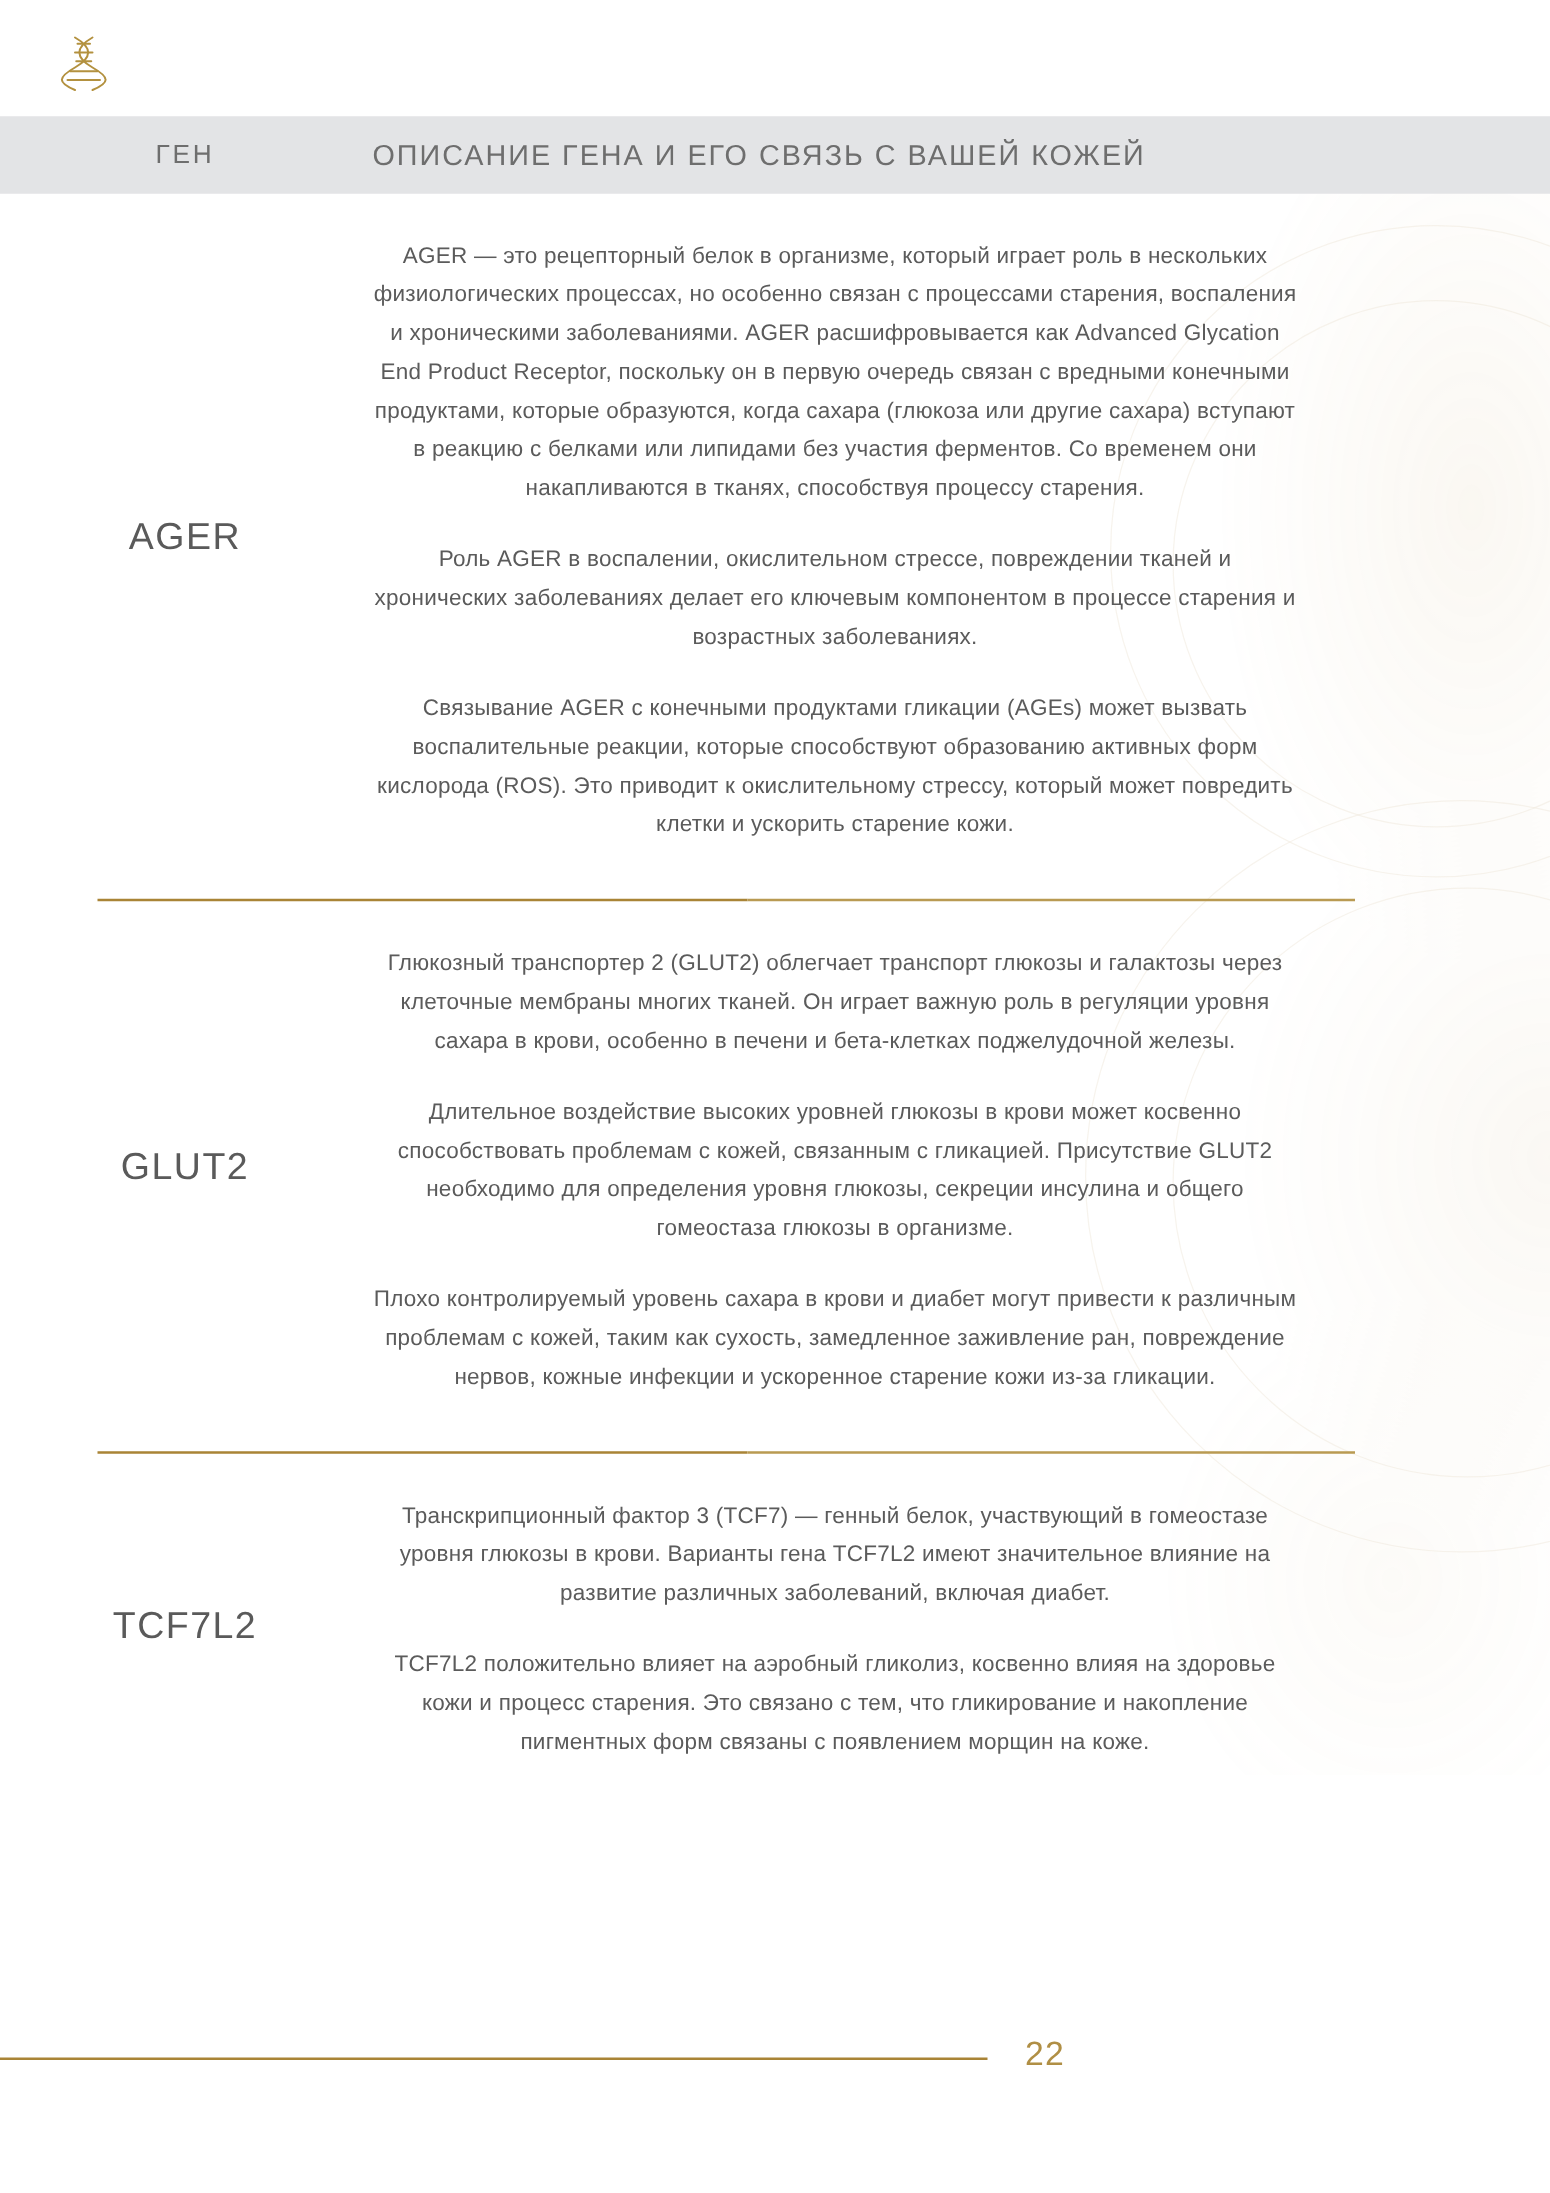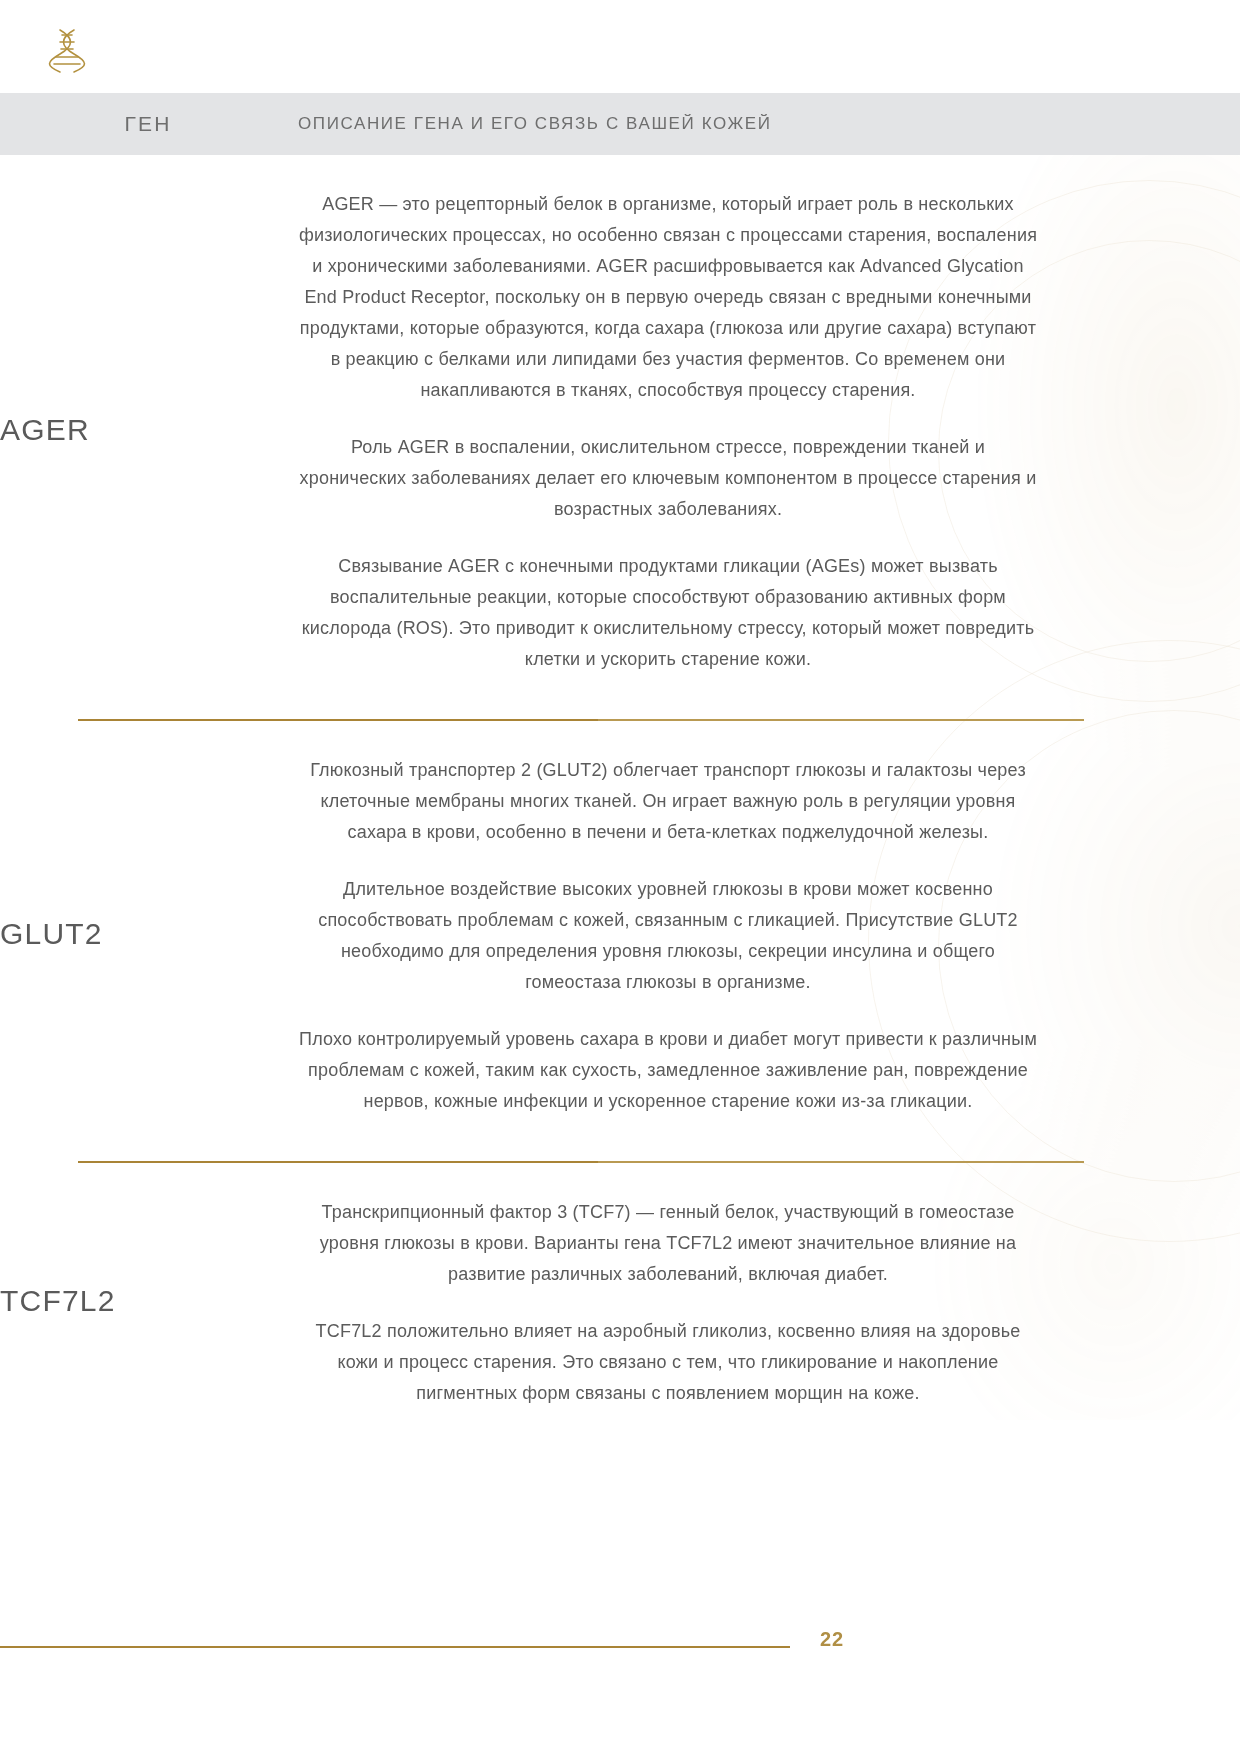--- a/index.html
+++ b/index.html
@@ -71,21 +71,21 @@
   .table-head .col-gene {
     width: 296px;
     text-align: center;
     font-size: 21px;
     letter-spacing: 2.2px;
     color: #6e6e6e;
     font-weight: 400;
   }
   .table-head .col-desc {
     flex: 1;
-    font-size: 17px;
+    font-size: 23px;
     letter-spacing: 1.6px;
     color: #6e6e6e;
     font-weight: 300;
     padding-left: 2px;
   }
 
   
   .rows {
     position: absolute;
     left: 0;
@@ -94,21 +94,21 @@
   }
   .gene-row {
     display: flex;
     align-items: stretch;
     position: relative;
   }
   .gene-cell {
     width: 296px;
     display: flex;
     align-items: center;
-    justify-content: flex-start;
+    justify-content: center;
     flex: 0 0 296px;
   }
   .gene-name {
     font-size: 30px;
     font-weight: 300;
     letter-spacing: 1.2px;
     color: #5a5a5a;
   }
   .desc-cell {
     flex: 1;
@@ -160,22 +160,22 @@
     left: 0;
     top: 18px;
     width: 790px;
     height: 2px;
     background: #a98436;
   }
   .footer .page-num {
     position: absolute;
     left: 820px;
     top: 0;
-    font-size: 20px;
-    font-weight: 700;
+    font-size: 27px;
+    font-weight: 400;
     letter-spacing: 1px;
     color: #b08f45;
   }
 </style>
 </head>
 <body>
 
 <div class="bg-art">
   <div class="ring r1"></div>
   <div class="ring r2"></div>

